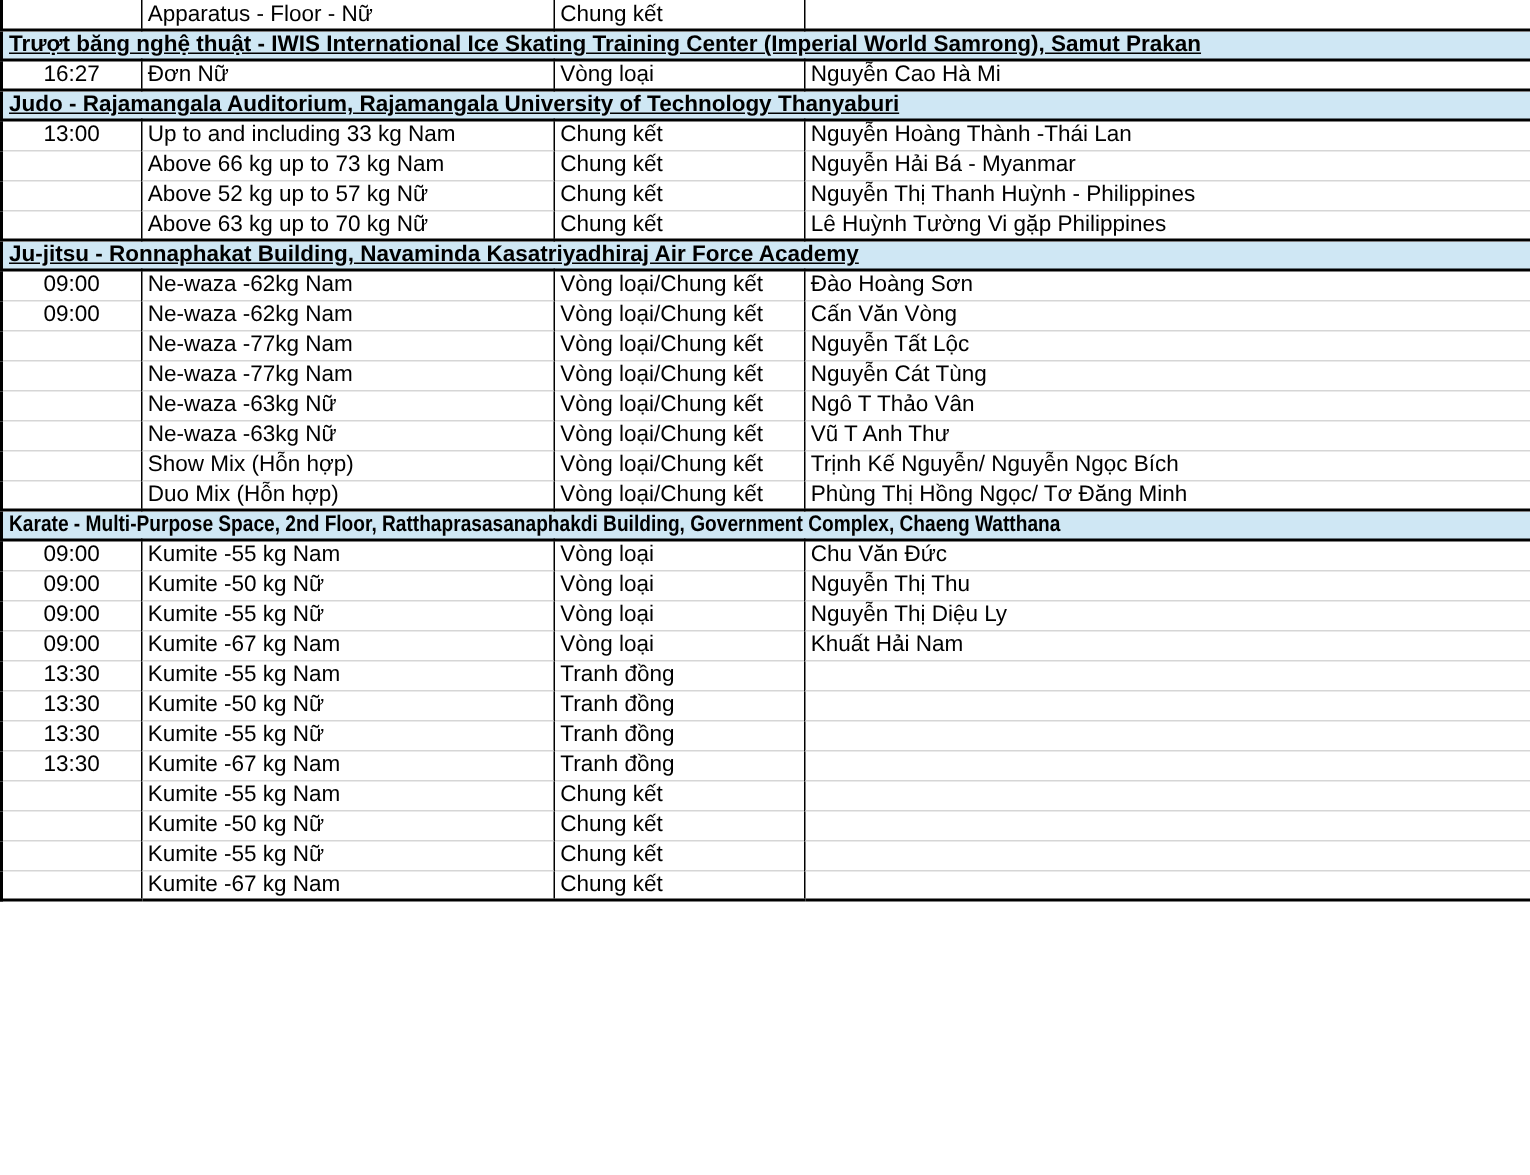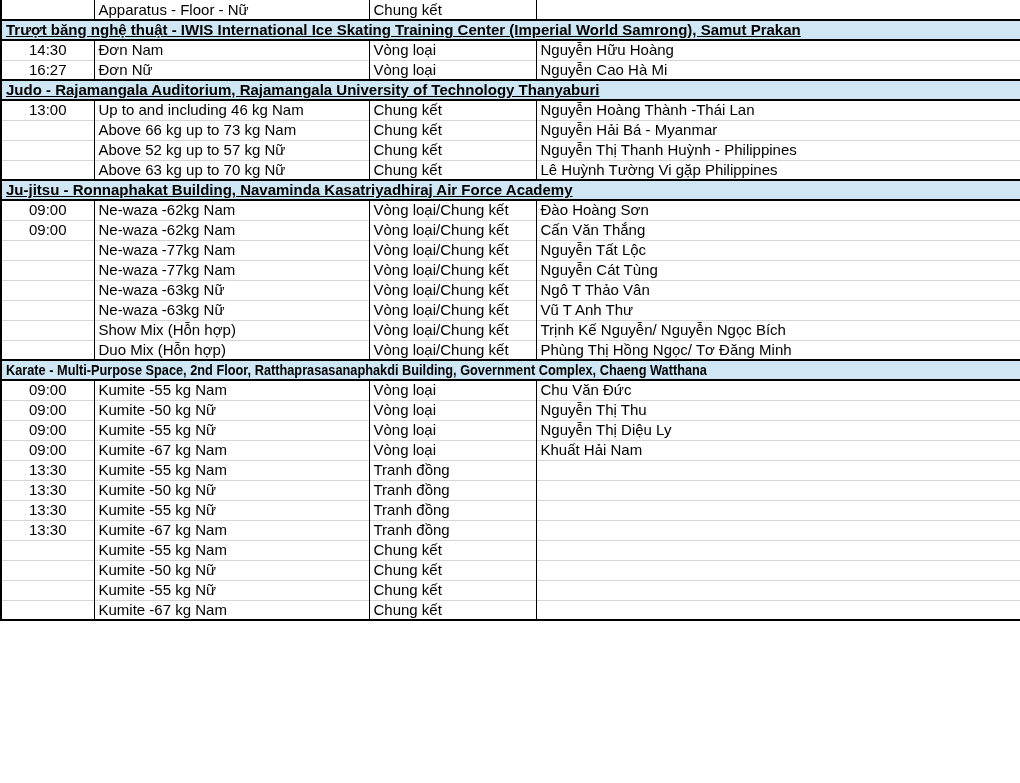--- a/index.html
+++ b/index.html
@@ -75,38 +75,32 @@
     <tbody>
         <tr class="data-row first">
           <td class="c-time"></td>
           <td class="c-event">Apparatus - Floor - Nữ</td>
           <td class="c-round">Chung kết</td>
           <td class="c-name"></td>
         </tr>
         <tr class="section-header">
           <th colspan="4"><span>Trượt băng nghệ thuật - IWIS International Ice Skating Training Center (Imperial World Samrong), Samut Prakan</span></th>
         </tr>
-        <tr class="data-row first">
-          <td class="c-time">14:30</td>
-          <td class="c-event">Đơn Nam</td>
-          <td class="c-round">Vòng loại</td>
-          <td class="c-name">Nguyễn Hữu Hoàng</td>
-        </tr>
         <tr class="data-row">
           <td class="c-time">16:27</td>
           <td class="c-event">Đơn Nữ</td>
           <td class="c-round">Vòng loại</td>
           <td class="c-name">Nguyễn Cao Hà Mi</td>
         </tr>
         <tr class="section-header">
           <th colspan="4"><span>Judo - Rajamangala Auditorium, Rajamangala University of Technology Thanyaburi</span></th>
         </tr>
         <tr class="data-row first">
           <td class="c-time">13:00</td>
-          <td class="c-event">Up to and including 46 kg Nam</td>
+          <td class="c-event">Up to and including 33 kg Nam</td>
           <td class="c-round">Chung kết</td>
           <td class="c-name">Nguyễn Hoàng Thành -Thái Lan</td>
         </tr>
         <tr class="data-row">
           <td class="c-time"></td>
           <td class="c-event">Above 66 kg up to 73 kg Nam</td>
           <td class="c-round">Chung kết</td>
           <td class="c-name">Nguyễn Hải Bá - Myanmar</td>
         </tr>
         <tr class="data-row">
@@ -127,21 +121,21 @@
         <tr class="data-row first">
           <td class="c-time">09:00</td>
           <td class="c-event">Ne-waza -62kg Nam</td>
           <td class="c-round">Vòng loại/Chung kết</td>
           <td class="c-name">Đào Hoàng Sơn</td>
         </tr>
         <tr class="data-row">
           <td class="c-time">09:00</td>
           <td class="c-event">Ne-waza -62kg Nam</td>
           <td class="c-round">Vòng loại/Chung kết</td>
-          <td class="c-name">Cấn Văn Thắng</td>
+          <td class="c-name">Cấn Văn Vòng</td>
         </tr>
         <tr class="data-row">
           <td class="c-time"></td>
           <td class="c-event">Ne-waza -77kg Nam</td>
           <td class="c-round">Vòng loại/Chung kết</td>
           <td class="c-name">Nguyễn Tất Lộc</td>
         </tr>
         <tr class="data-row">
           <td class="c-time"></td>
           <td class="c-event">Ne-waza -77kg Nam</td>

